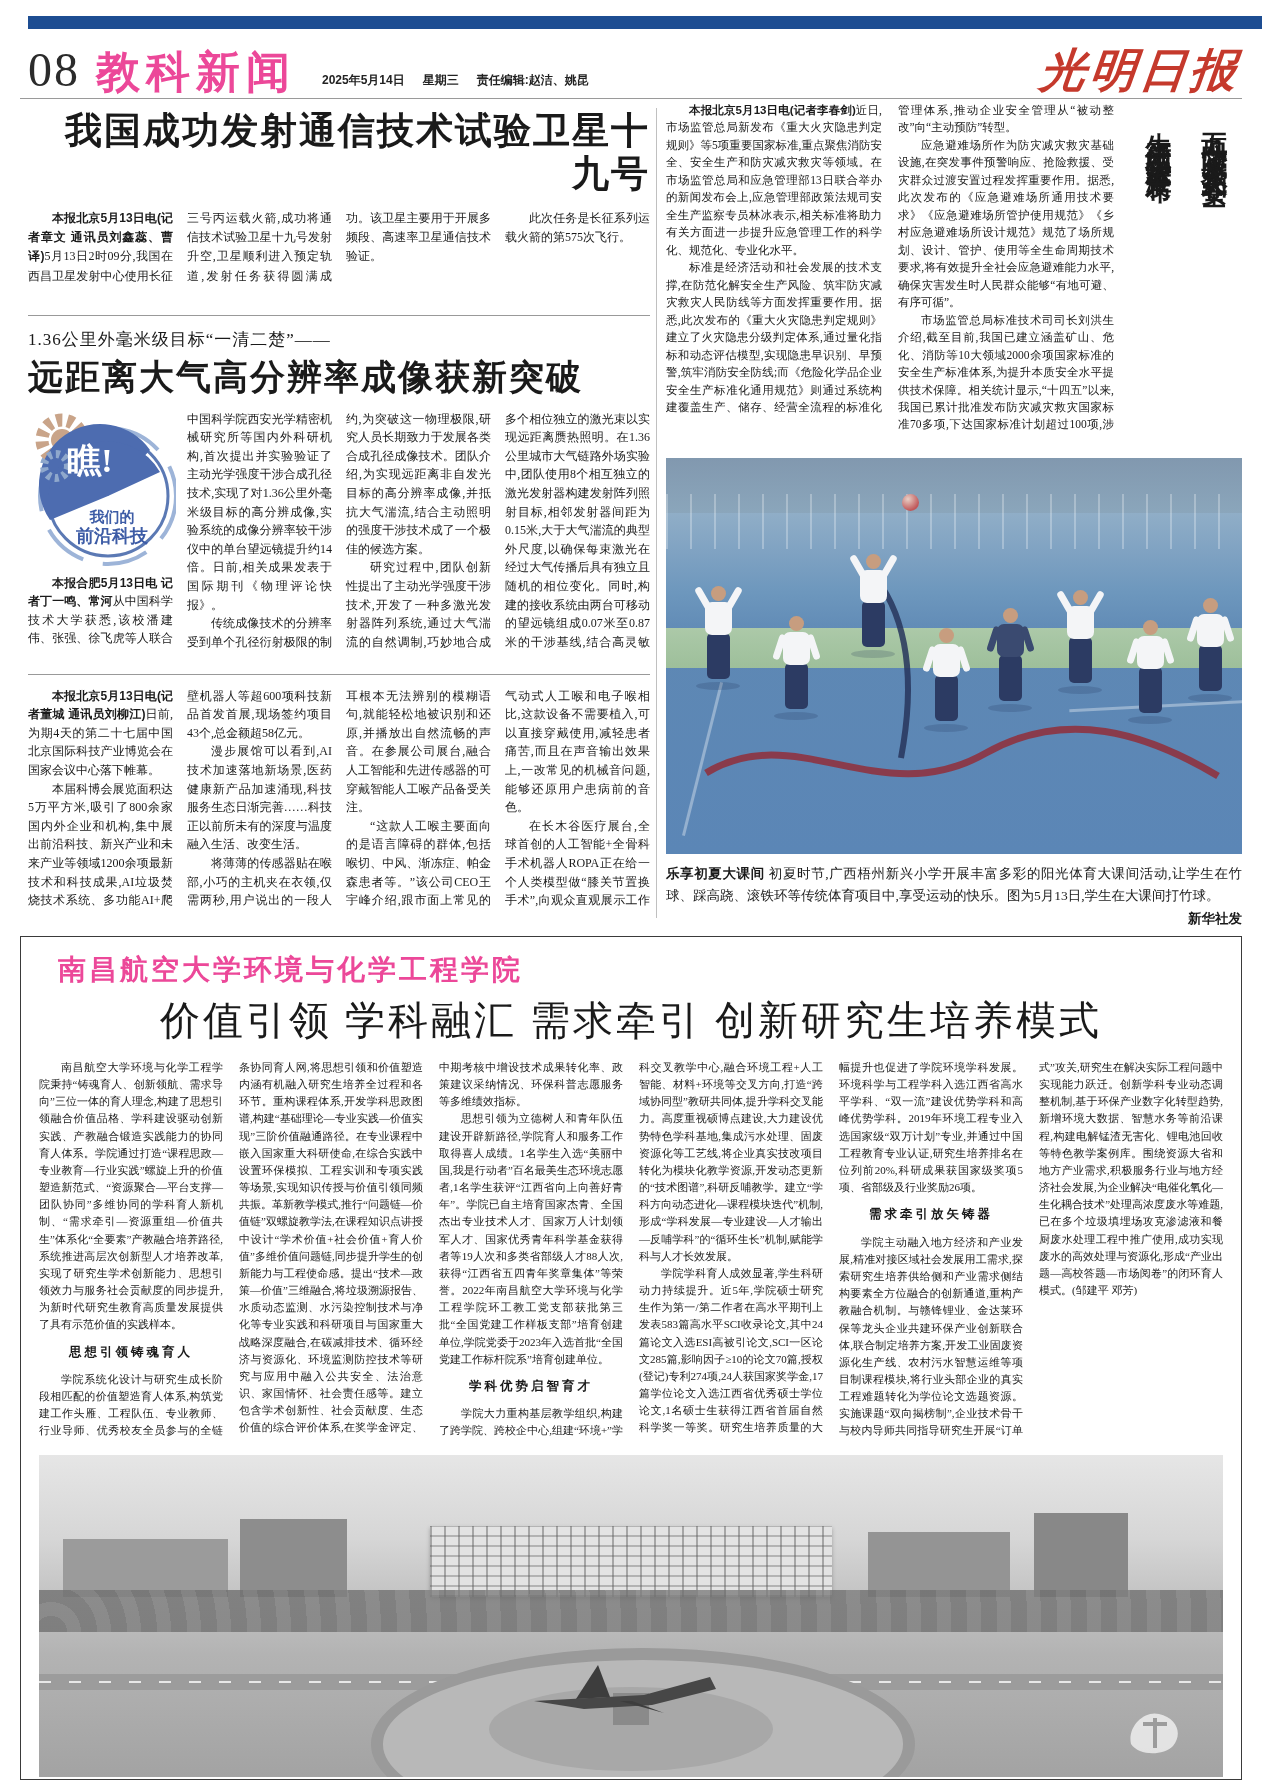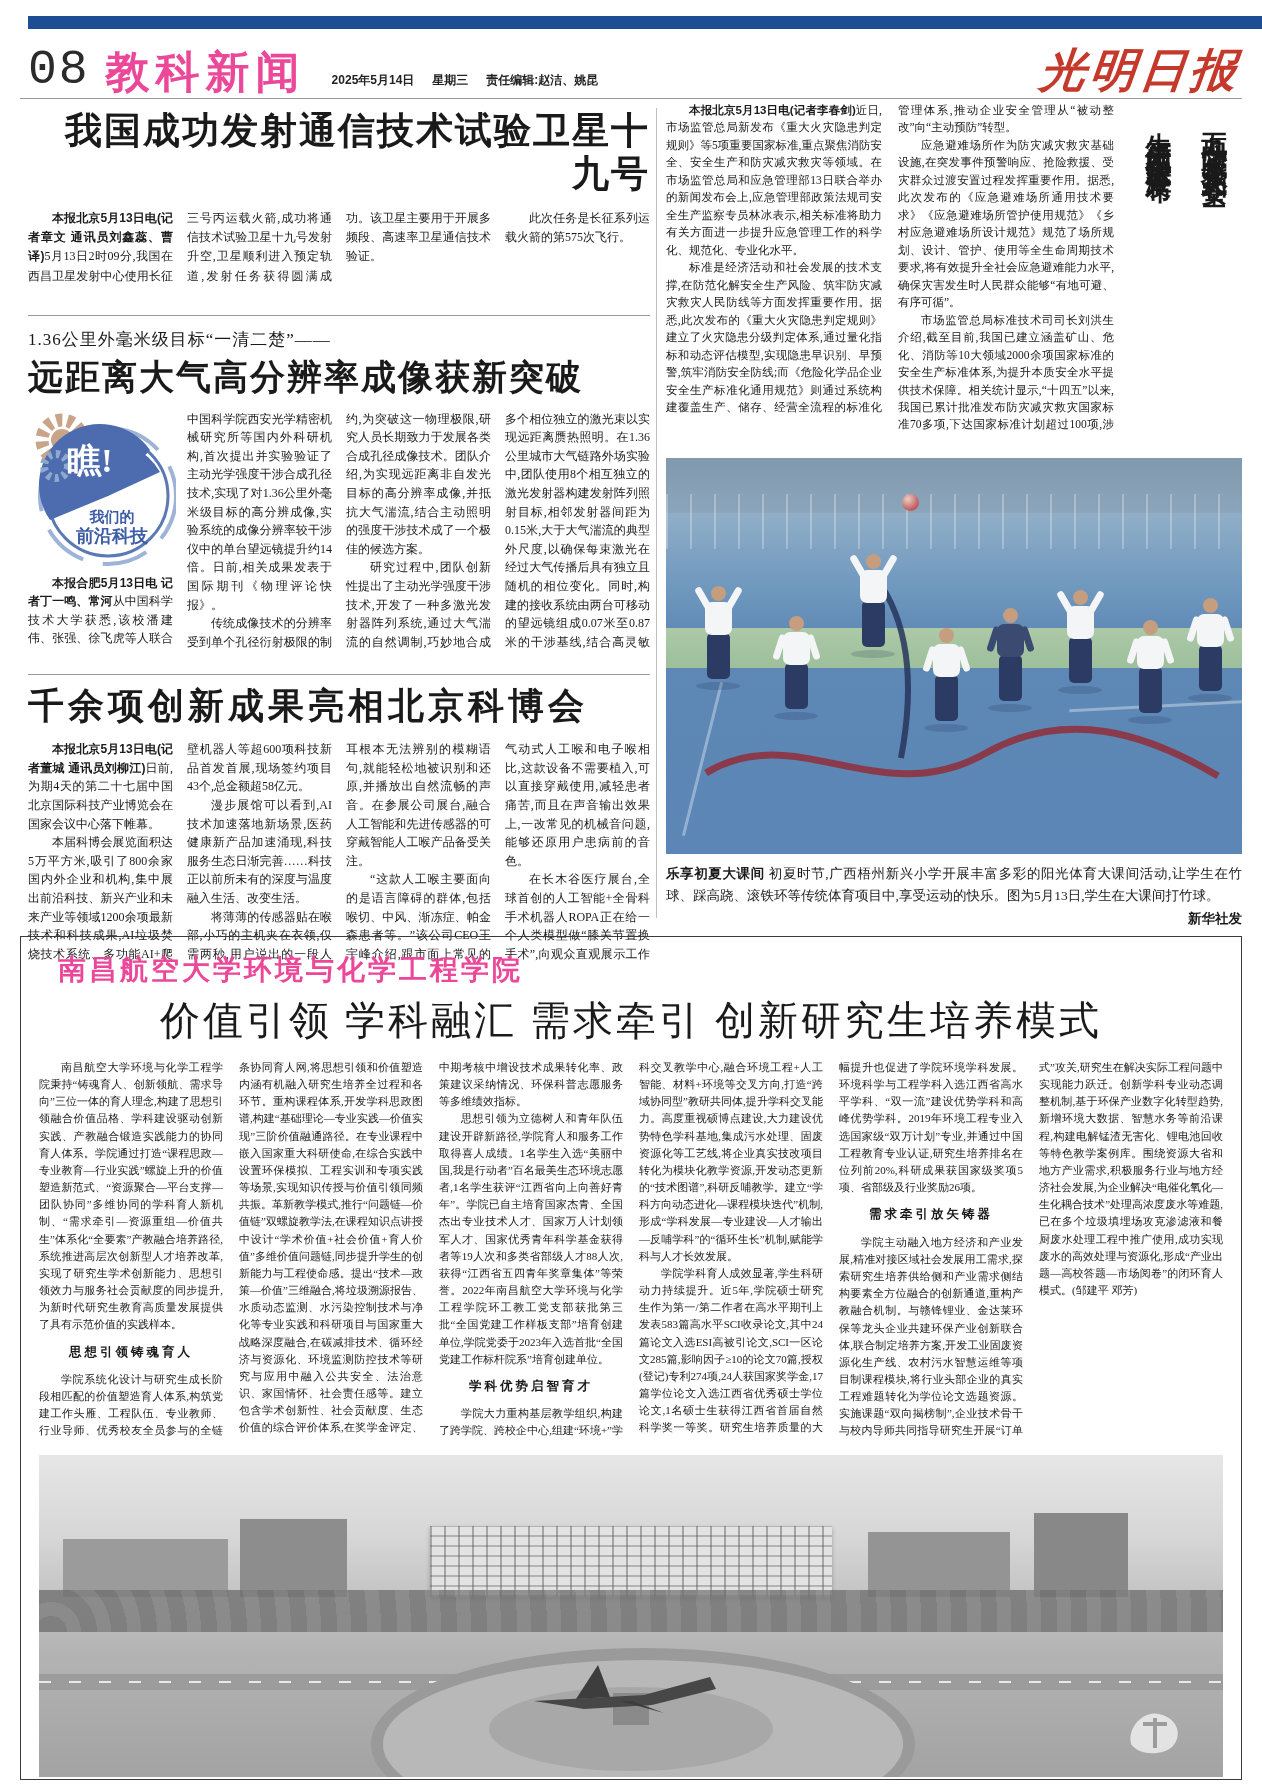--- a/index.html
+++ b/index.html
@@ -1,21 +1,21 @@
 <!DOCTYPE html>
 <html><head>
 <meta charset="utf-8">
 <style>
   html,body{margin:0;padding:0;background:#e8e8e8;}
   #paper{position:relative;width:1262px;height:1792px;background:#ffffff;margin:0 auto;
          font-family:"Liberation Serif",serif;color:#1a1a1a;overflow:hidden;}
   
   .topbar{position:absolute;left:28px;top:16px;right:0;height:13px;background:#1d4d92;}
   .header-row{position:absolute;left:28px;top:34px;right:22px;height:60px;display:flex;align-items:flex-end;}
-  .pagenum{font-family:Liberation Mono, monospace;font-size:48px;font-weight:400;color:#2b2b2b;line-height:1;letter-spacing:2px;}
+  .pagenum{font-family:Liberation Serif, serif;font-size:48px;font-weight:400;color:#2b2b2b;line-height:1;letter-spacing:2px;}
   .section-title{font-family:"Liberation Sans",sans-serif;font-size:44px;font-weight:bold;color:#ec4899;line-height:1;letter-spacing:6px;margin-left:16px;}
   .date-info{font-family:"Liberation Sans",sans-serif;font-size:12px;font-weight:bold;color:#222;margin-left:26px;padding-bottom:5px;display:flex;gap:18px;white-space:nowrap;}
   .masthead{margin-left:auto;font-size:46px;font-weight:bold;font-style:italic;color:#c5392c;line-height:1;transform:skewX(-6deg);letter-spacing:4px;}
   .header-rule{position:absolute;left:20px;right:20px;top:98px;border-top:1px solid #9a9a9a;}
   
   .left-region{position:absolute;left:28px;top:106px;width:622px;}
   .v-rule{position:absolute;left:656px;top:108px;height:810px;border-left:1px solid #c0c0c0;}
   .right-region{position:absolute;left:666px;top:102px;width:576px;}
   .rule{border-top:1px solid #999;margin:12px 0;}
   p{margin:0;text-indent:2em;}
@@ -134,21 +134,20 @@
           </svg>
         </div>
         <p><strong class="dl">本报合肥5月13日电  记者丁一鸣、常河</strong><span>从中国科学技术大学获悉,该校潘建伟、张强、徐飞虎等人联合中国科学院西安光学精密机械研究所等国内外科研机构,首次提出并实验验证了主动光学强度干涉合成孔径技术,实现了对1.36公里外毫米级目标的高分辨成像,实验系统的成像分辨率较干涉仪中的单台望远镜提升约14倍。日前,相关成果发表于国际期刊《物理评论快报》。</span></p>
       <p>传统成像技术的分辨率受到单个孔径衍射极限的制约,为突破这一物理极限,研究人员长期致力于发展各类合成孔径成像技术。团队介绍,为实现远距离非自发光目标的高分辨率成像,并抵抗大气湍流,结合主动照明的强度干涉技术成了一个极佳的候选方案。</p>
           <p>研究过程中,团队创新性提出了主动光学强度干涉技术,开发了一种多激光发射器阵列系统,通过大气湍流的自然调制,巧妙地合成多个相位独立的激光束以实现远距离赝热照明。在1.36公里城市大气链路外场实验中,团队使用8个相互独立的激光发射器构建发射阵列照射目标,相邻发射器间距为0.15米,大于大气湍流的典型外尺度,以确保每束激光在经过大气传播后具有独立且随机的相位变化。同时,构建的接收系统由两台可移动的望远镜组成0.07米至0.87米的干涉基线,结合高灵敏度的单光子探测器以测量目标反射光场的强度关联信息,以及团队开发的图像恢复算法,最终实现成像目标。</p>
         </div>
     </div>
     <div class="rule"></div>
 
     <div>
-      <h2 class="a3-head">千余项创新成果亮相北京科博会</h2>
       <div class="a3-body body-cols">
         <p><strong class="dl">本报北京5月13日电(记者董城 通讯员刘柳江)</strong><span>日前,为期4天的第二十七届中国北京国际科技产业博览会在国家会议中心落下帷幕。</span></p>
       <p>本届科博会展览面积达5万平方米,吸引了800余家国内外企业和机构,集中展出前沿科技、新兴产业和未来产业等领域1200余项最新技术和科技成果,AI垃圾焚烧技术系统、多功能AI+爬壁机器人等超600项科技新品首发首展,现场签约项目43个,总金额超58亿元。</p>
           <p>漫步展馆可以看到,AI技术加速落地新场景,医药健康新产品加速涌现,科技服务生态日渐完善……科技正以前所未有的深度与温度融入生活、改变生活。</p>
           <p>将薄薄的传感器贴在喉部,小巧的主机夹在衣领,仅需两秒,用户说出的一段人耳根本无法辨别的模糊语句,就能轻松地被识别和还原,并播放出自然流畅的声音。在参展公司展台,融合人工智能和先进传感器的可穿戴智能人工喉产品备受关注。</p>
           <p>“这款人工喉主要面向的是语言障碍的群体,包括喉切、中风、渐冻症、帕金森患者等。”该公司CEO王宇峰介绍,跟市面上常见的气动式人工喉和电子喉相比,这款设备不需要植入,可以直接穿戴使用,减轻患者痛苦,而且在声音输出效果上,一改常见的机械音问题,能够还原用户患病前的音色。</p>
           <p>在长木谷医疗展台,全球首创的人工智能+全骨科手术机器人ROPA正在给一个人类模型做“膝关节置换手术”,向观众直观展示工作场景。全骨科手术机器人ROPA由三个部分组成,包括大脑部分、眼睛、手臂,模拟经验丰富的骨科医生在手术中的精准操作,保证手术得到精准安全的实施,不仅术前规划从数周缩短至分钟级,在操作上更实现了假体植入位置和角度亚毫米级精准控制,从根本降低假体整合障碍及远期磨损风险。</p>
         </div>
     </div>
   </div>

